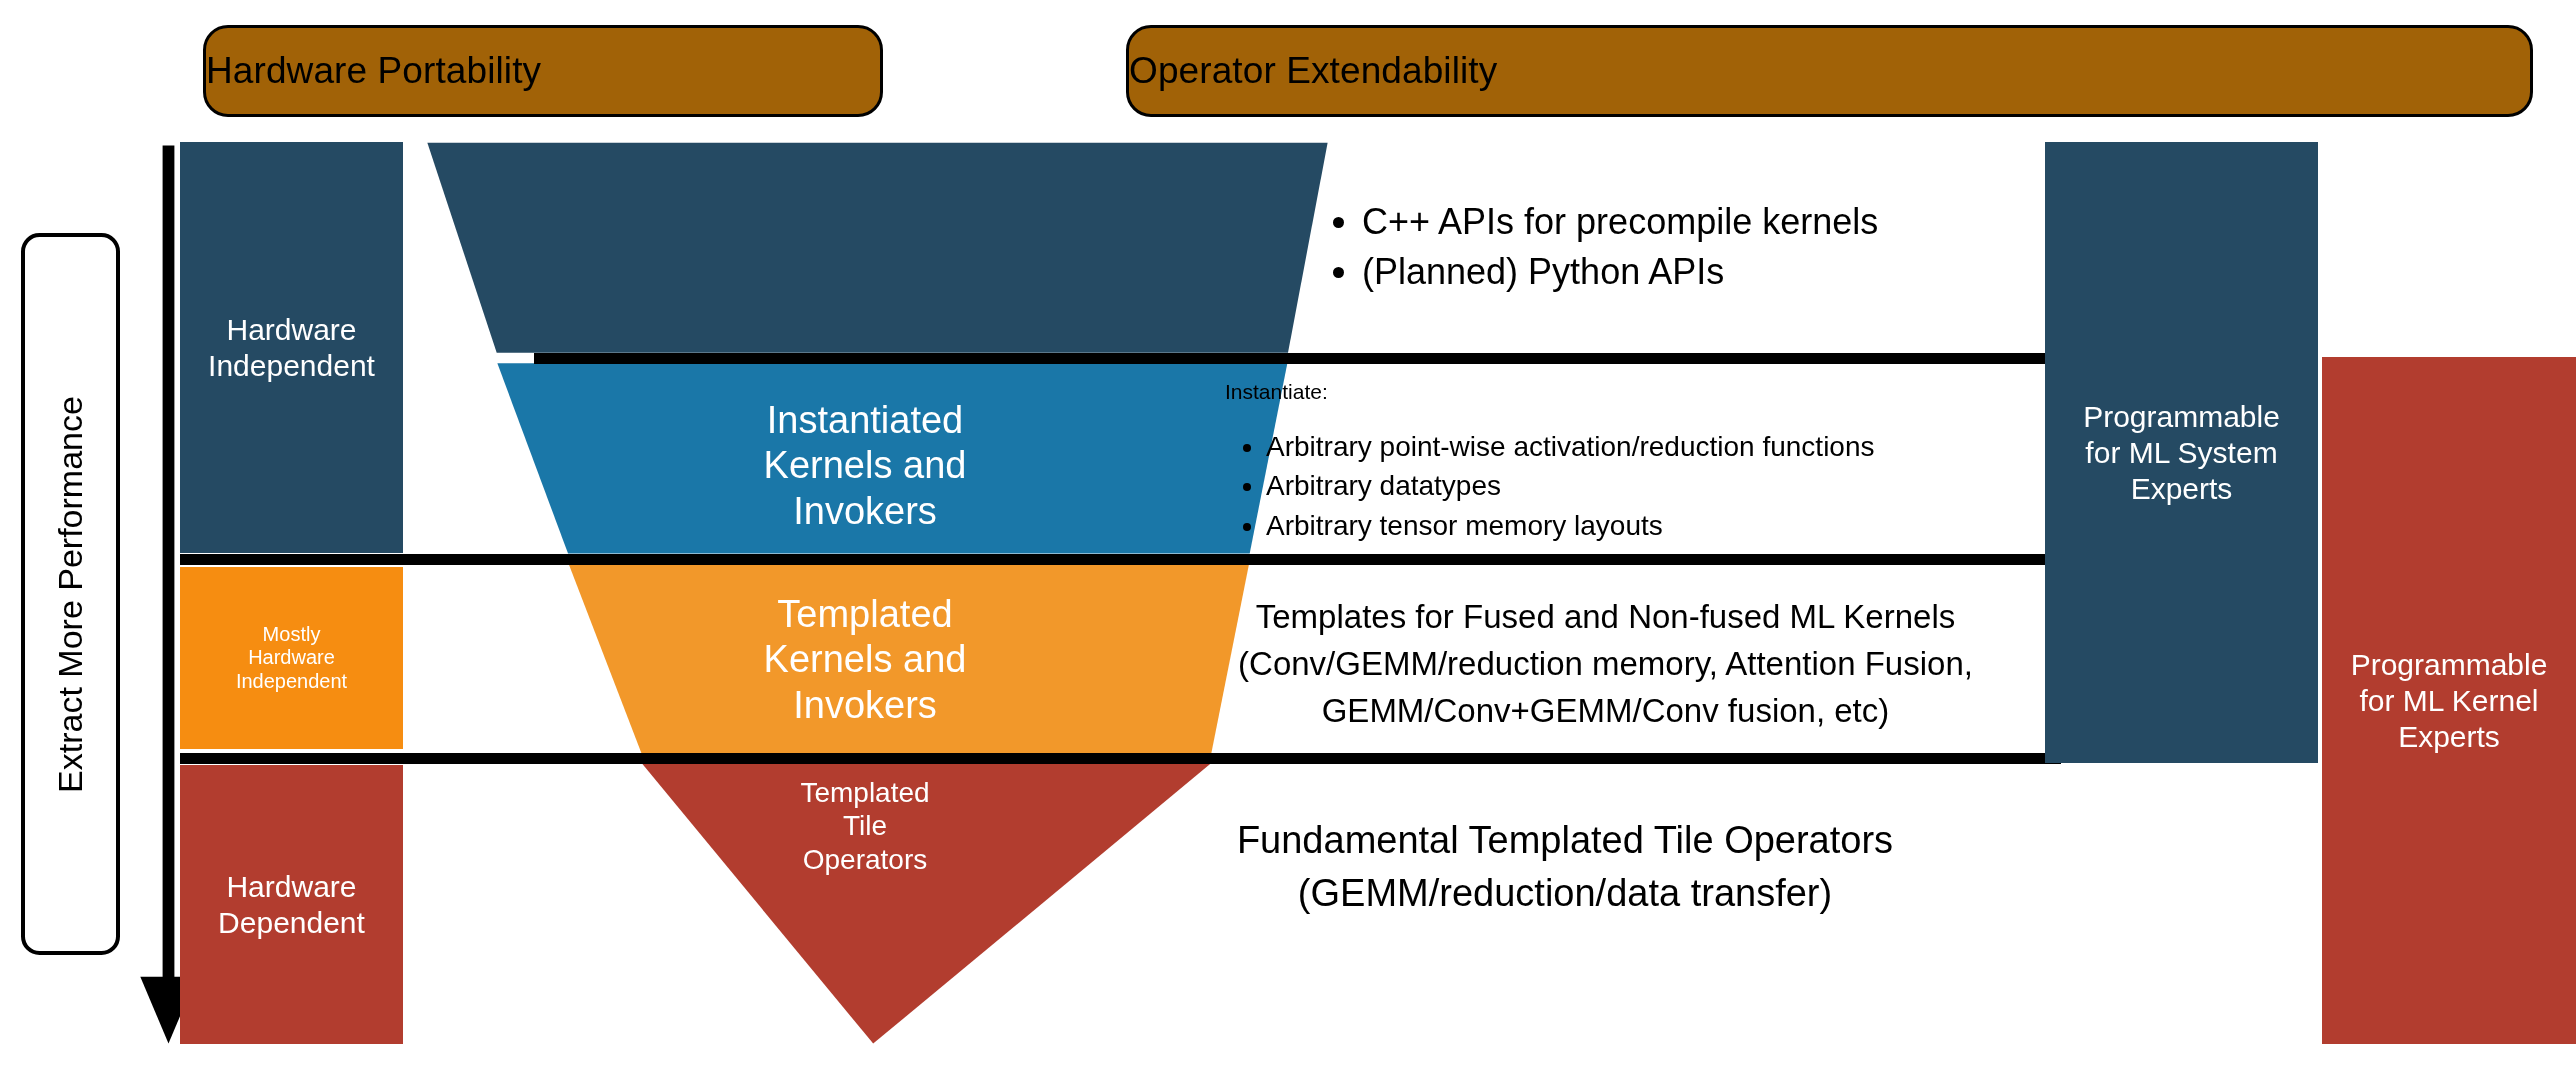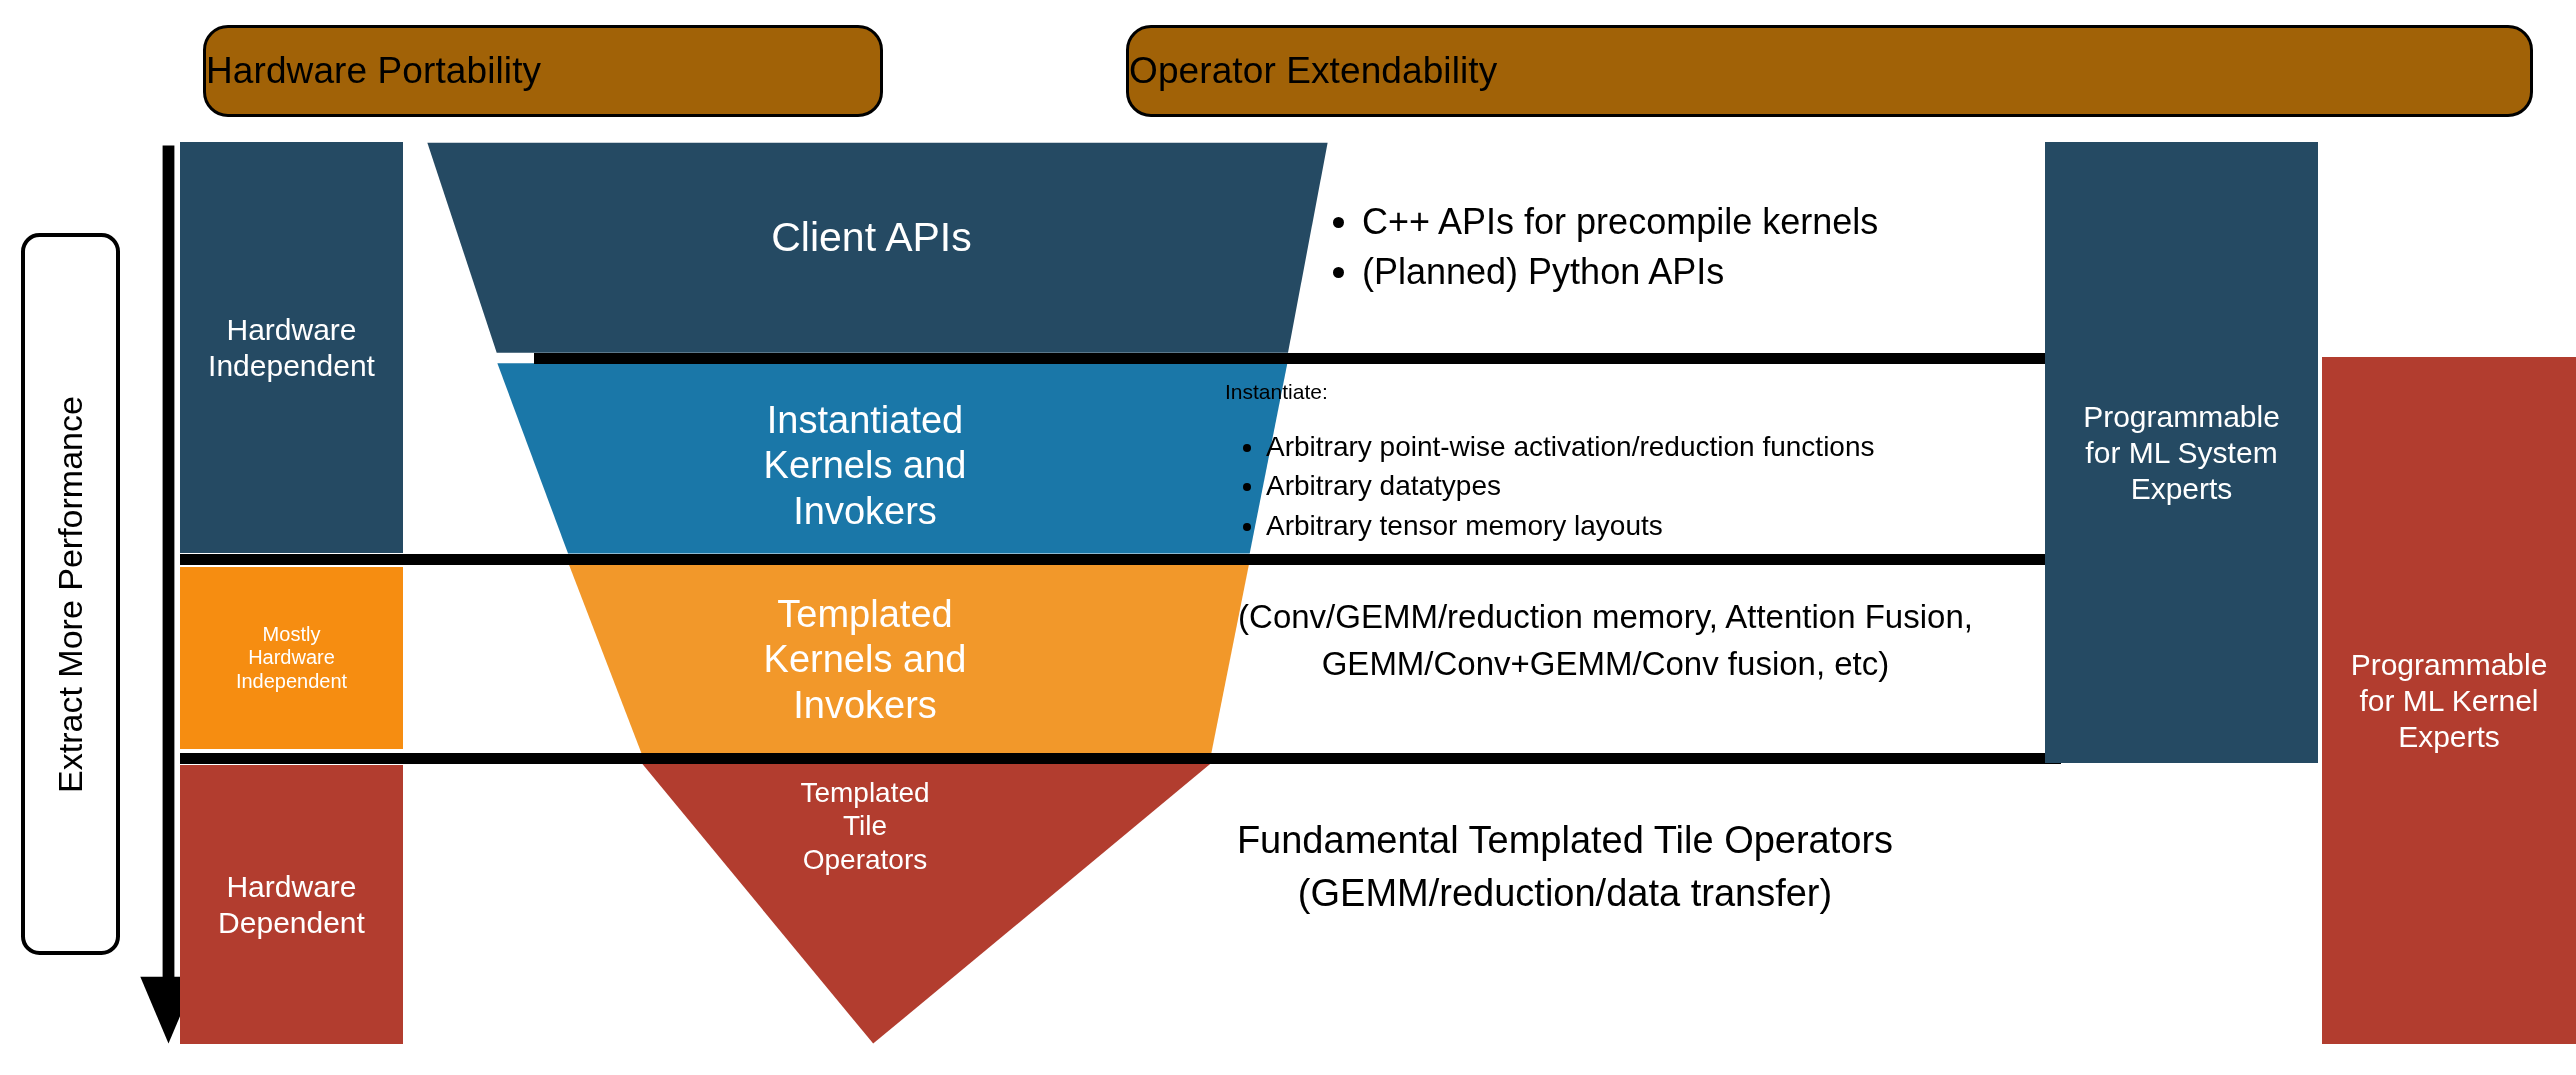--- a/index.html
+++ b/index.html
@@ -107,23 +107,20 @@
 
     <polygon points="647,216 2010,216 1950,534 752,534" fill="#254A63"></polygon>
 
     <polygon points="753,550 1949,550 1892,838 860,838" fill="#1A77A8"></polygon>
 
     <polygon points="861,854 1891,854 1834,1140 971,1140" fill="#F2982A"></polygon>
 
     <polygon points="972,1156 1833,1156 1322,1580" fill="#B23D2F"></polygon>
   </svg>
 
-  <div class="funnel-label" id="fl-client">
-    <span>Client APIs</span>
-  </div>
   <div class="funnel-label" id="fl-inst">
     <span>Instantiated<br>Kernels and<br>Invokers</span>
   </div>
   <div class="funnel-label" id="fl-tmpl">
     <span>Templated<br>Kernels and<br>Invokers</span>
   </div>
   <div class="funnel-label" id="fl-tile">
     <span>Templated<br>Tile<br>Operators</span>
   </div>
 
@@ -141,20 +138,21 @@
   <div class="desc" id="desc-inst">
     <p class="lead">Instantiate:</p>
     <ul>
       <li>Arbitrary point-wise activation/reduction functions</li>
       <li>Arbitrary datatypes</li>
       <li>Arbitrary tensor memory layouts</li>
     </ul>
   </div>
 
   <div class="desc" id="desc-tmpl">
+    <p>Templates for Fused and Non-fused ML Kernels</p>
     <p>(Conv/GEMM/reduction memory, Attention Fusion,</p>
     <p>GEMM/Conv+GEMM/Conv fusion, etc)</p>
   </div>
 
   <div class="desc" id="desc-fund">
     <p>Fundamental Templated Tile Operators</p>
     <p>(GEMM/reduction/data transfer)</p>
   </div>
 
   <div class="persona" id="persona-sys" style="background: rgb(37, 74, 99);">

